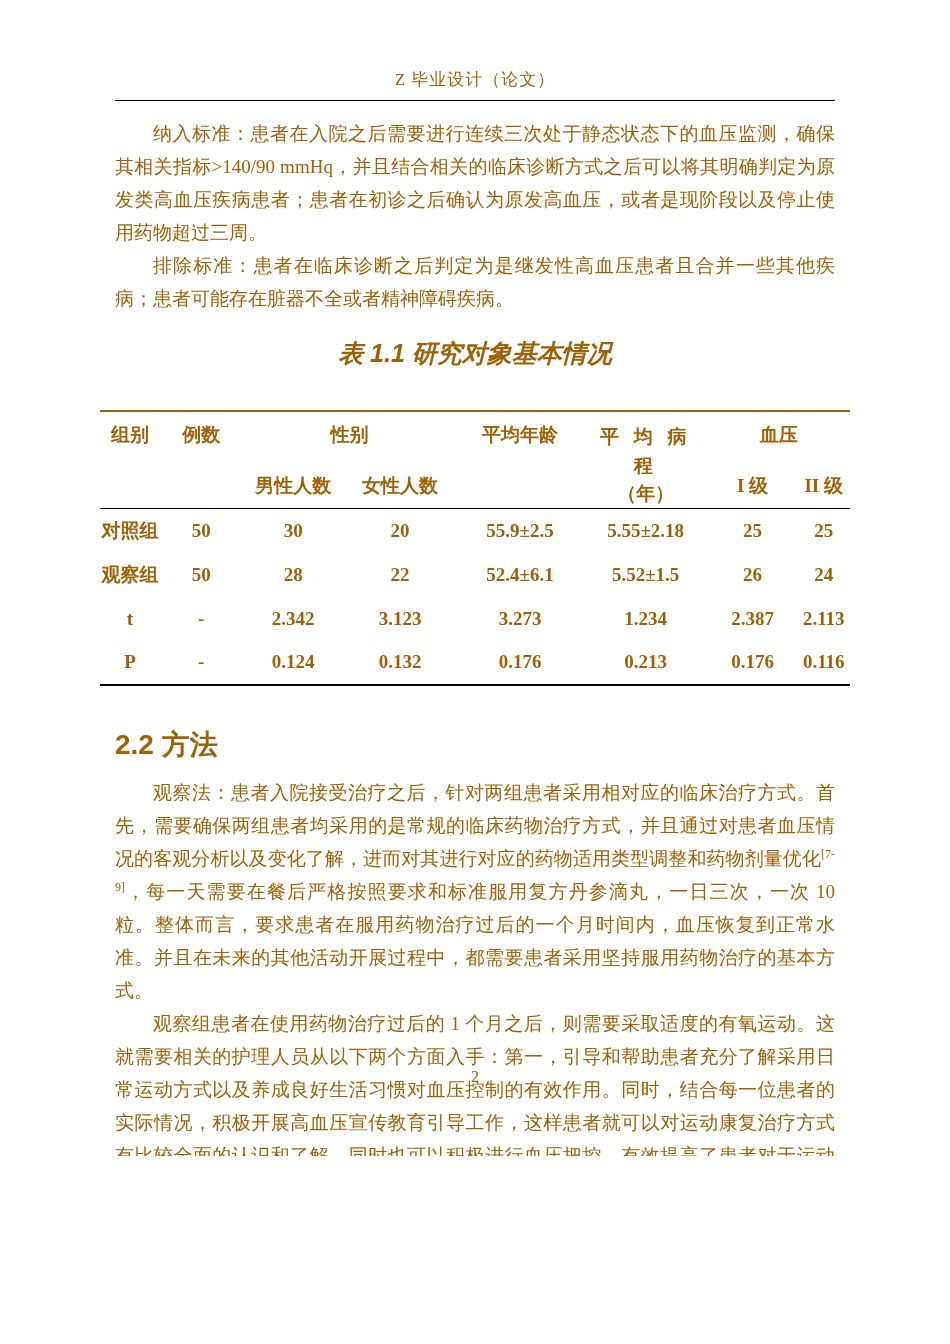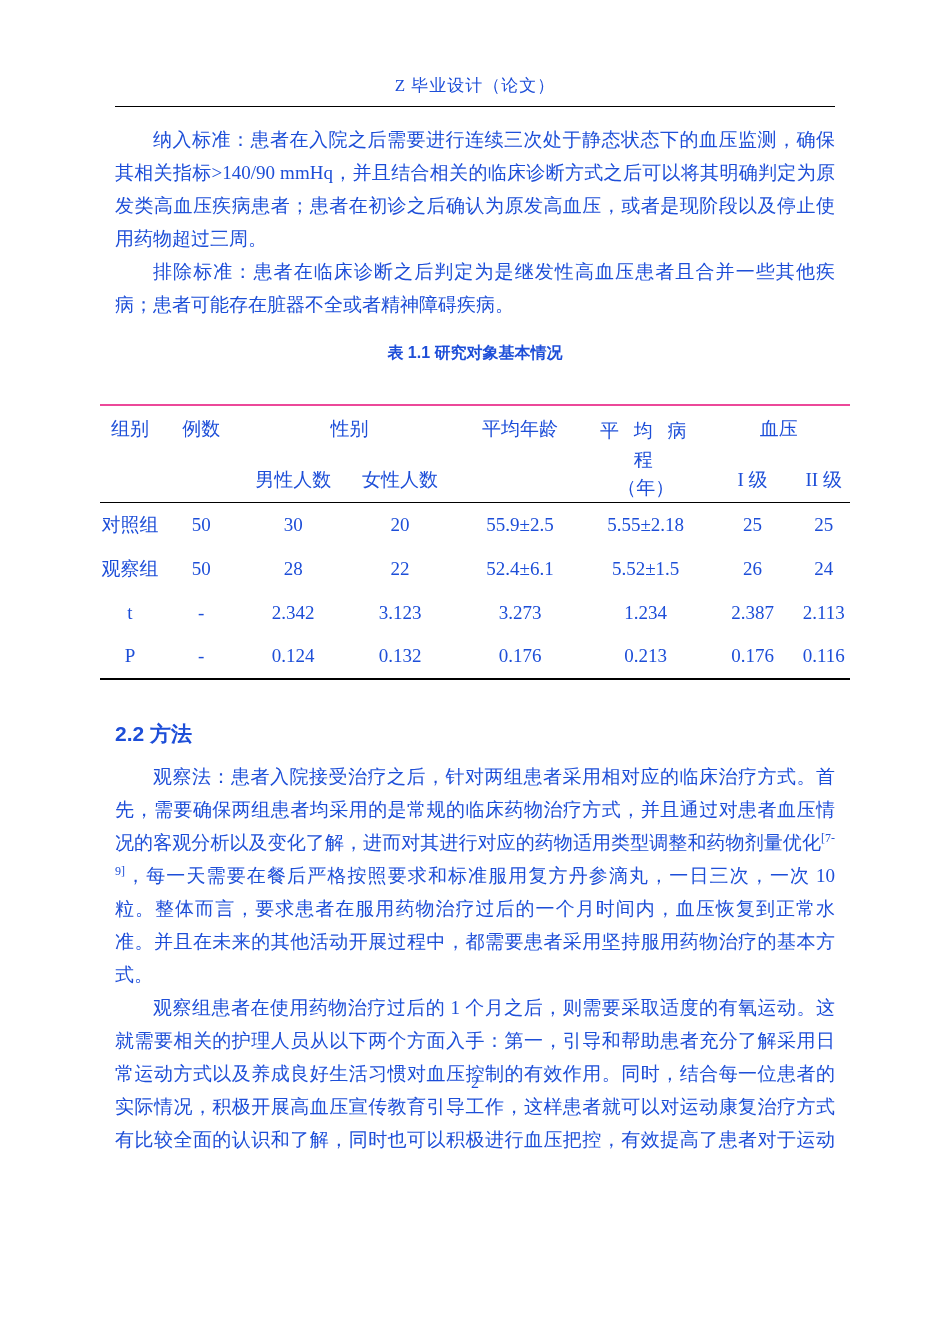--- a/index.html
+++ b/index.html
@@ -1,72 +1,74 @@
 <!DOCTYPE html>
 <html><head>
 <meta charset="utf-8">
 <style>
   * { margin: 0; padding: 0; box-sizing: border-box; }
   html, body { background: #ffffff; }
   .page {
     width: 950px;
     height: 1152px;
-    margin: 10px auto;
+    margin: 4px auto;
     background: #ffffff;
     position: relative;
     padding: 64px 115px 0 115px;
     font-family: "Liberation Serif", "DejaVu Serif", serif;
-    color: #1d4ed8;
+    color: #a16207;
     overflow: hidden;
   }
   .page-header {
     text-align: center;
     font-size: 17px;
     letter-spacing: 1px;
     padding-bottom: 9px;
     border-bottom: 1.5px solid #000;
   }
   .body-text { margin-top: 16px; }
   .para {
     font-size: 19px;
     line-height: 33px;
     text-align: justify;
     text-indent: 2em;
   }
   .table-title {
     text-align: center;
-    font-size: 16px;
+    font-size: 25px;
     font-weight: bold;
     font-family: "Liberation Sans", "DejaVu Sans", sans-serif;
     margin: 22px 0 40px 0;
+    font-style: italic;
   }
   .data-table {
     width: calc(100% + 30px);
     margin-left: -15px;
     border-collapse: collapse;
-    border-top: 2px solid #ec4899;
+    border-top: 2px solid #a16207;
     border-bottom: 2px solid #000;
     table-layout: fixed;
+    font-weight: bold;
   }
   .data-table td {
     text-align: center;
     font-size: 19px;
     padding: 0;
   }
   .data-table thead tr.h1 { height: 58px; }
   .data-table thead tr.h2 { height: 38px; }
   .data-table thead tr.h1 td { vertical-align: top; padding-top: 10px; }
   .data-table thead tr.h2 td { vertical-align: bottom; padding-bottom: 9px; }
   .data-table thead td.hb { border-bottom: 1.5px solid #000; }
   .data-table tbody tr { height: 44px; }
   .data-table tbody td { vertical-align: middle; text-align: center; }
   .dur-line1 { letter-spacing: 5px; line-height: 29px; }
   .dur-line2 { line-height: 28px; }
   .section-heading {
-    font-size: 21px;
+    font-size: 28px;
     font-weight: bold;
     font-family: "Liberation Sans", "DejaVu Sans", sans-serif;
     margin: 40px 0 12px 0;
   }
   sup.cite { font-size: 12px; line-height: 0; }
   .page-number {
     position: absolute;
     bottom: 70px;
     left: 0;
     right: 0;

